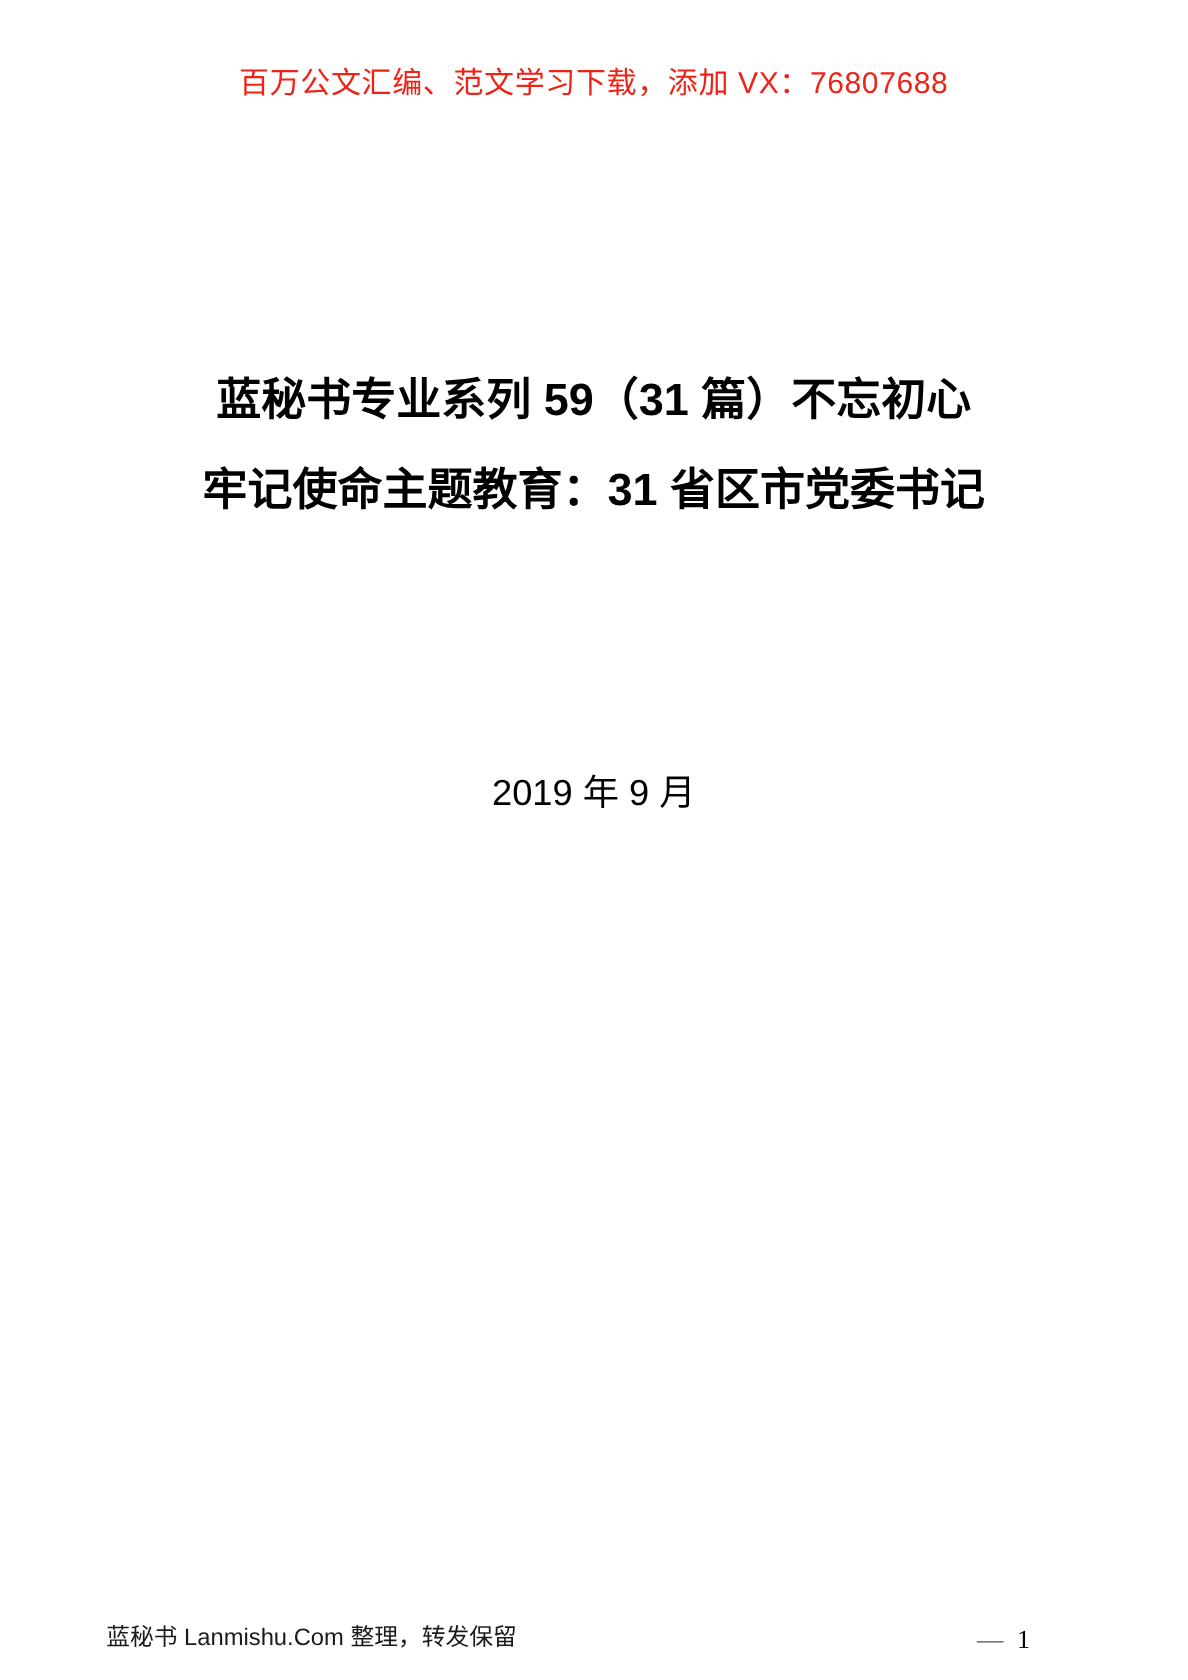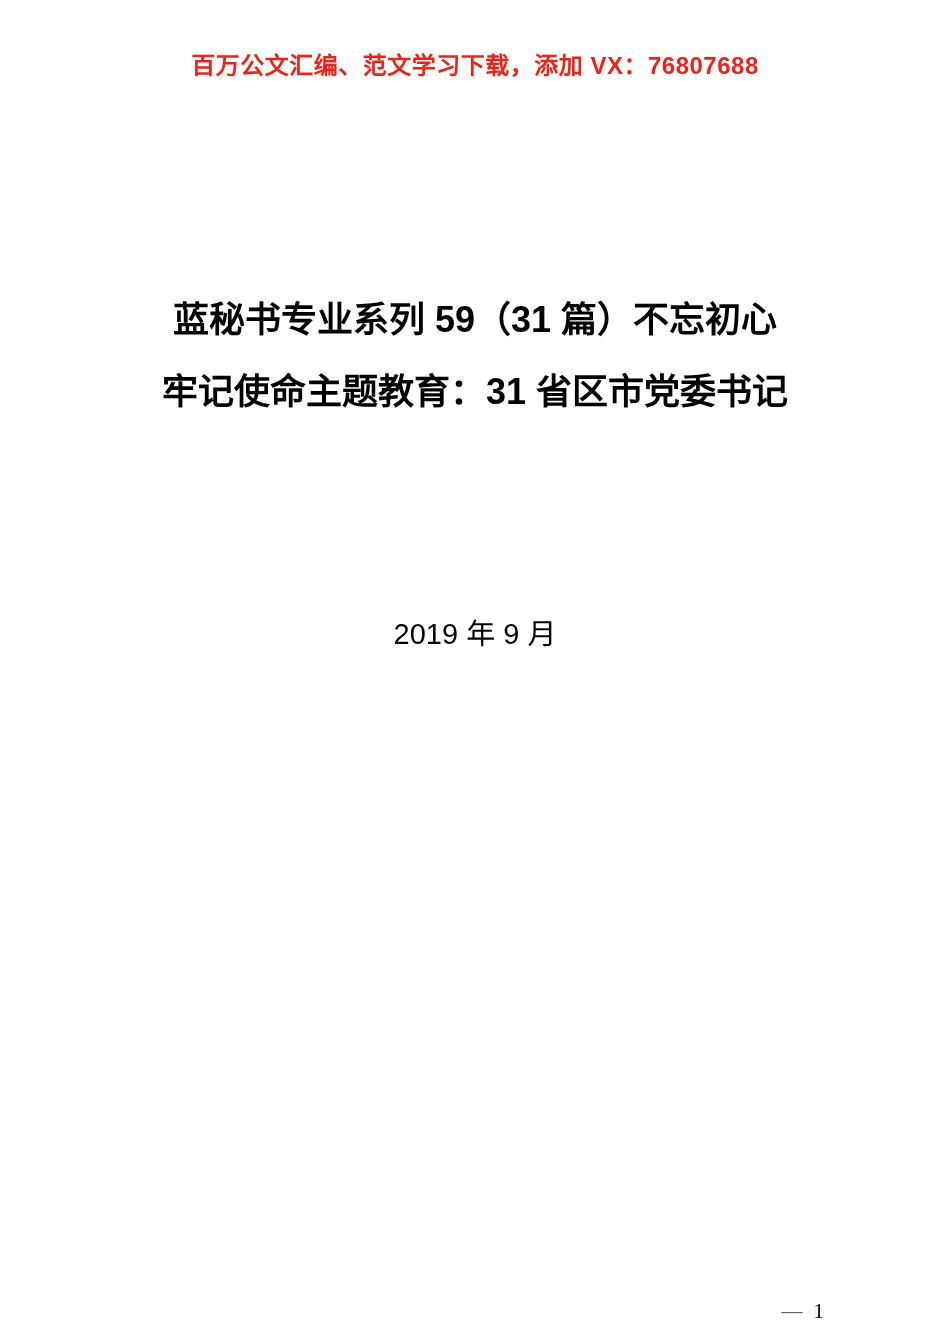--- a/index.html
+++ b/index.html
@@ -16,21 +16,21 @@
     overflow: hidden;
     margin: 0 auto;
   }
   .header-notice {
     position: absolute;
     top: 46px;
     left: 0;
     width: 100%;
     text-align: center;
     font-size: 24px;
-    font-weight: 700;
+    font-weight: 400;
     color: #ed2318;
     letter-spacing: 0.5px;
   }
   .doc-title {
     position: absolute;
     top: 284px;
     left: 50px;
     right: 50px;
     text-align: center;
     color: #000000;
@@ -79,18 +79,19 @@
 
   <div class="header-notice">百万公文汇编、范文学习下载，添加 VX：76807688</div>
 
   <div class="doc-title">
     <div class="title-line">蓝秘书专业系列 59（31 篇）不忘初心</div>
     <div class="title-line">牢记使命主题教育：31 省区市党委书记</div>
   </div>
 
   <div class="date-line">2019 年 9 月</div>
 
+  <div class="footer-credit">蓝秘书 Lanmishu.Com 整理，转发保留</div>
 
   <div class="page-number">
     <span class="dash">—</span><span>1</span>
   </div>
 
 </div>
 
 </body></html>

